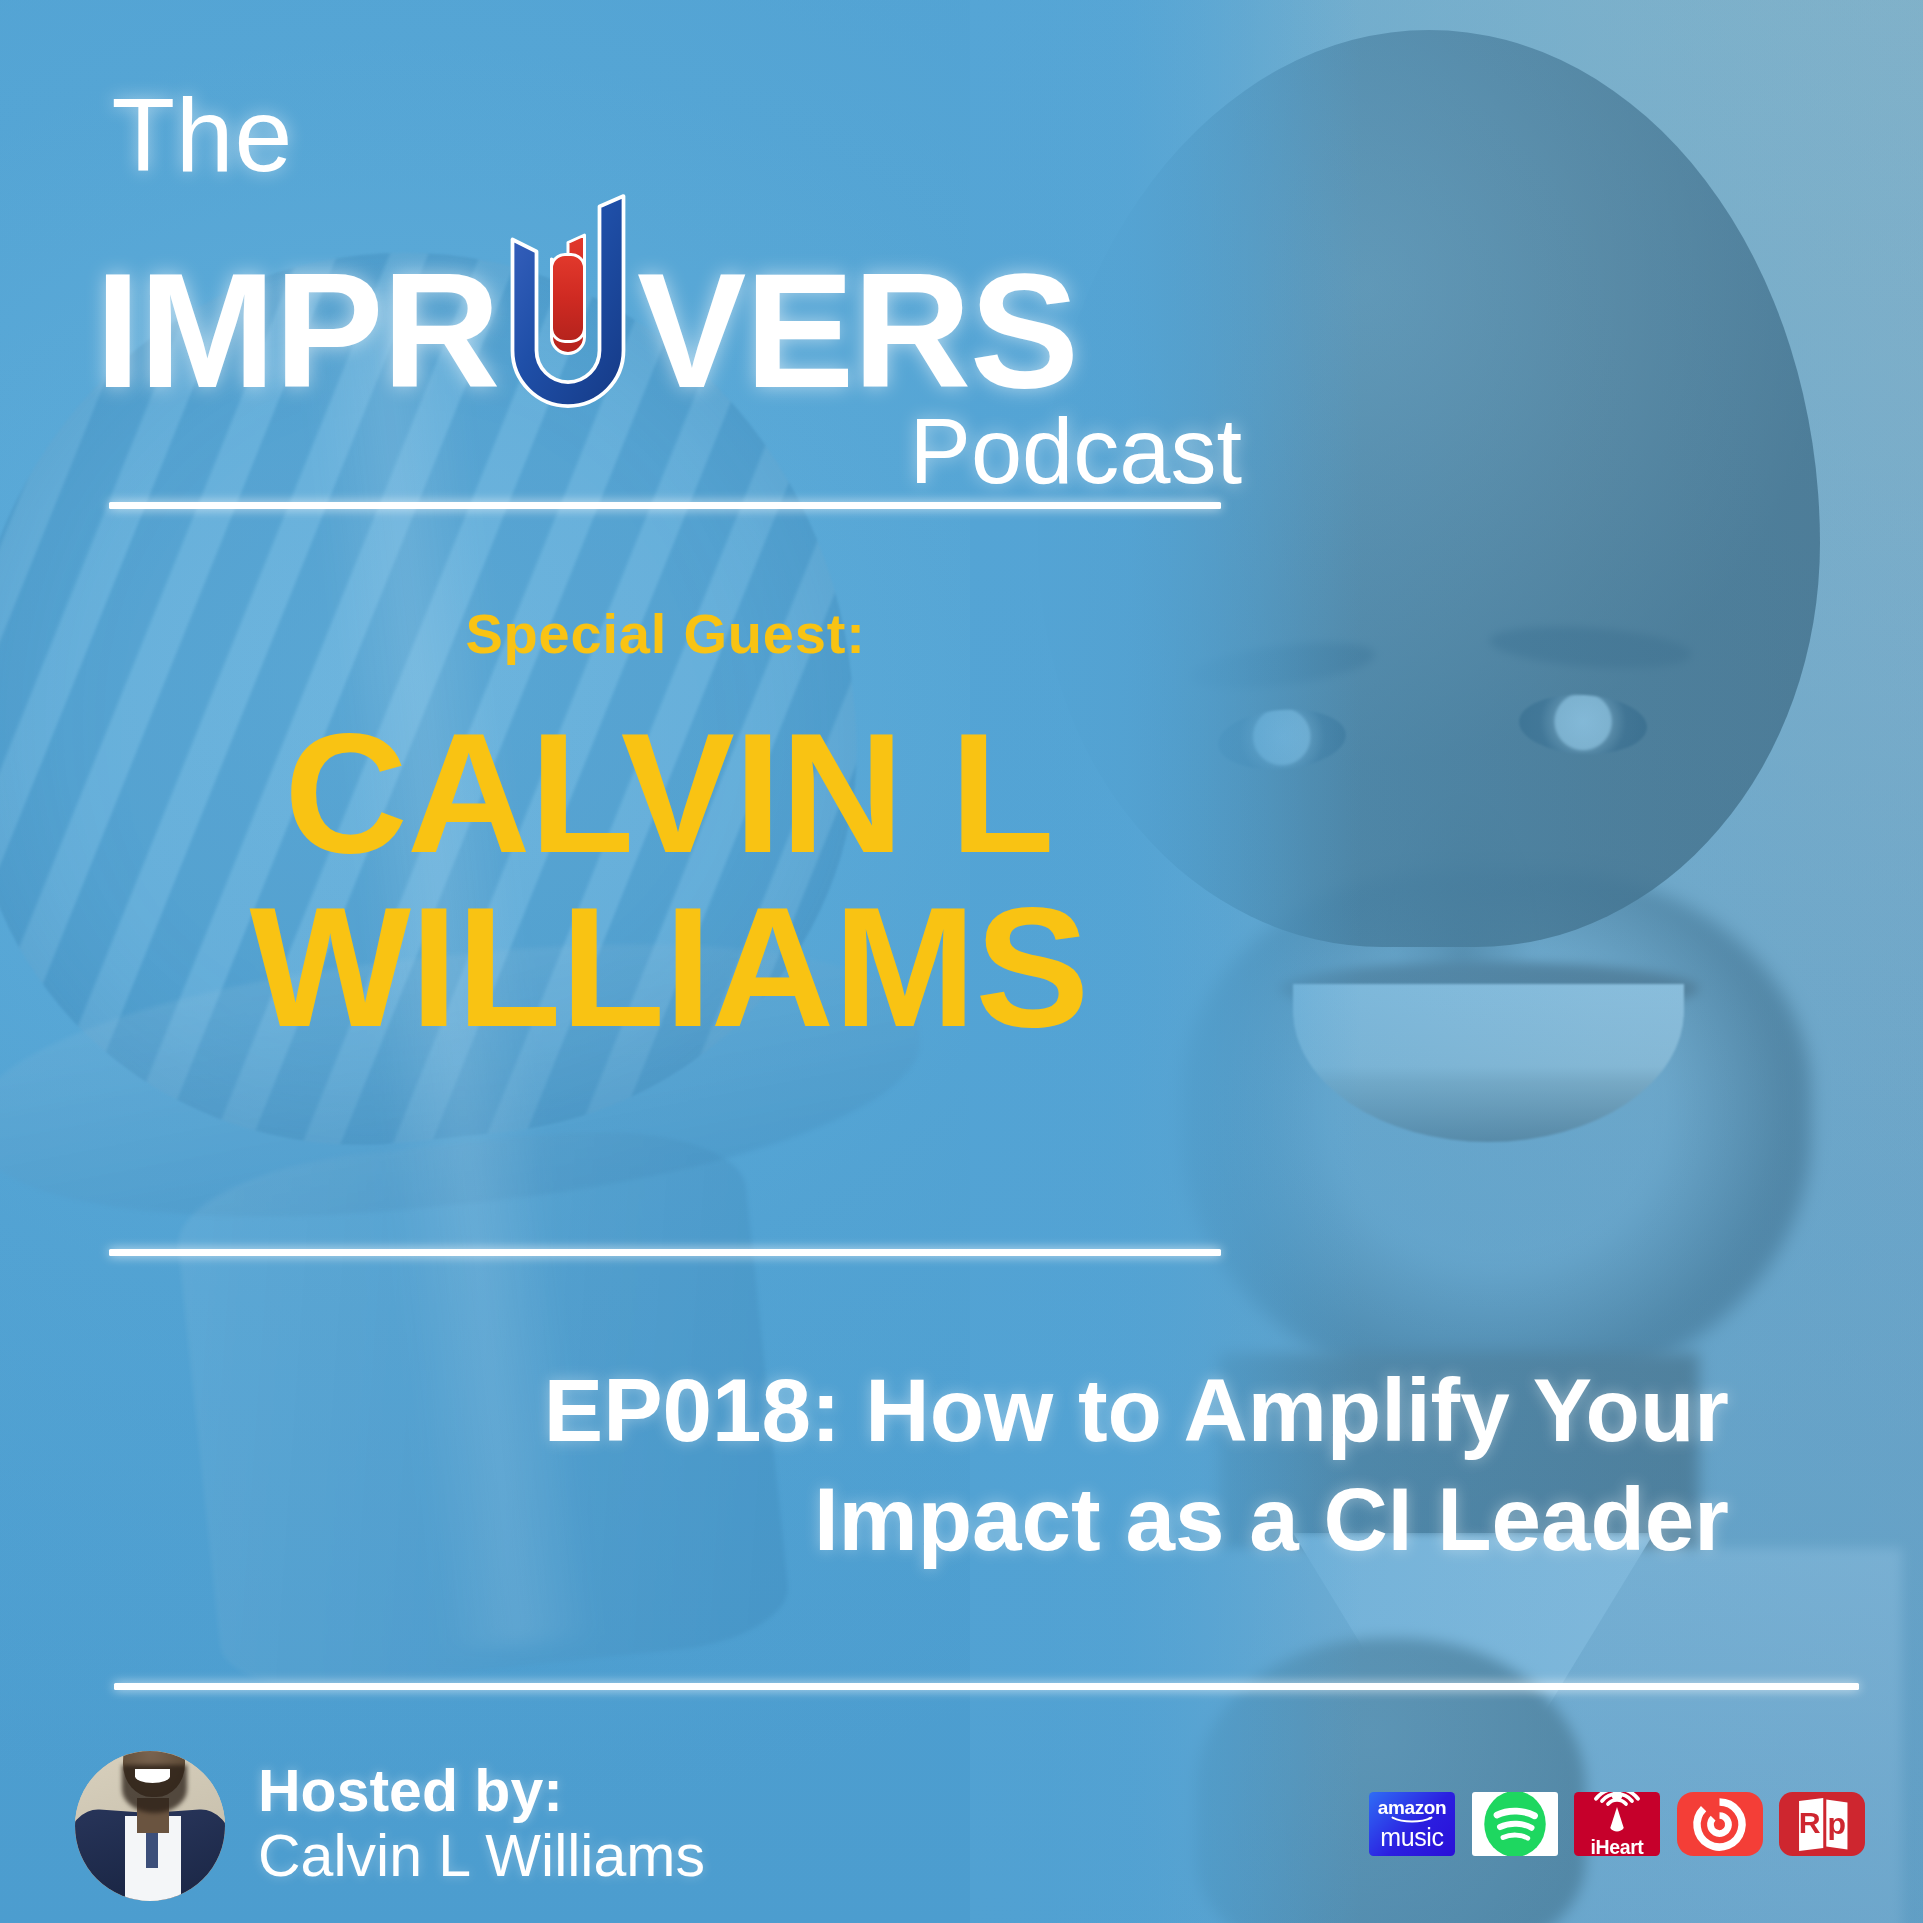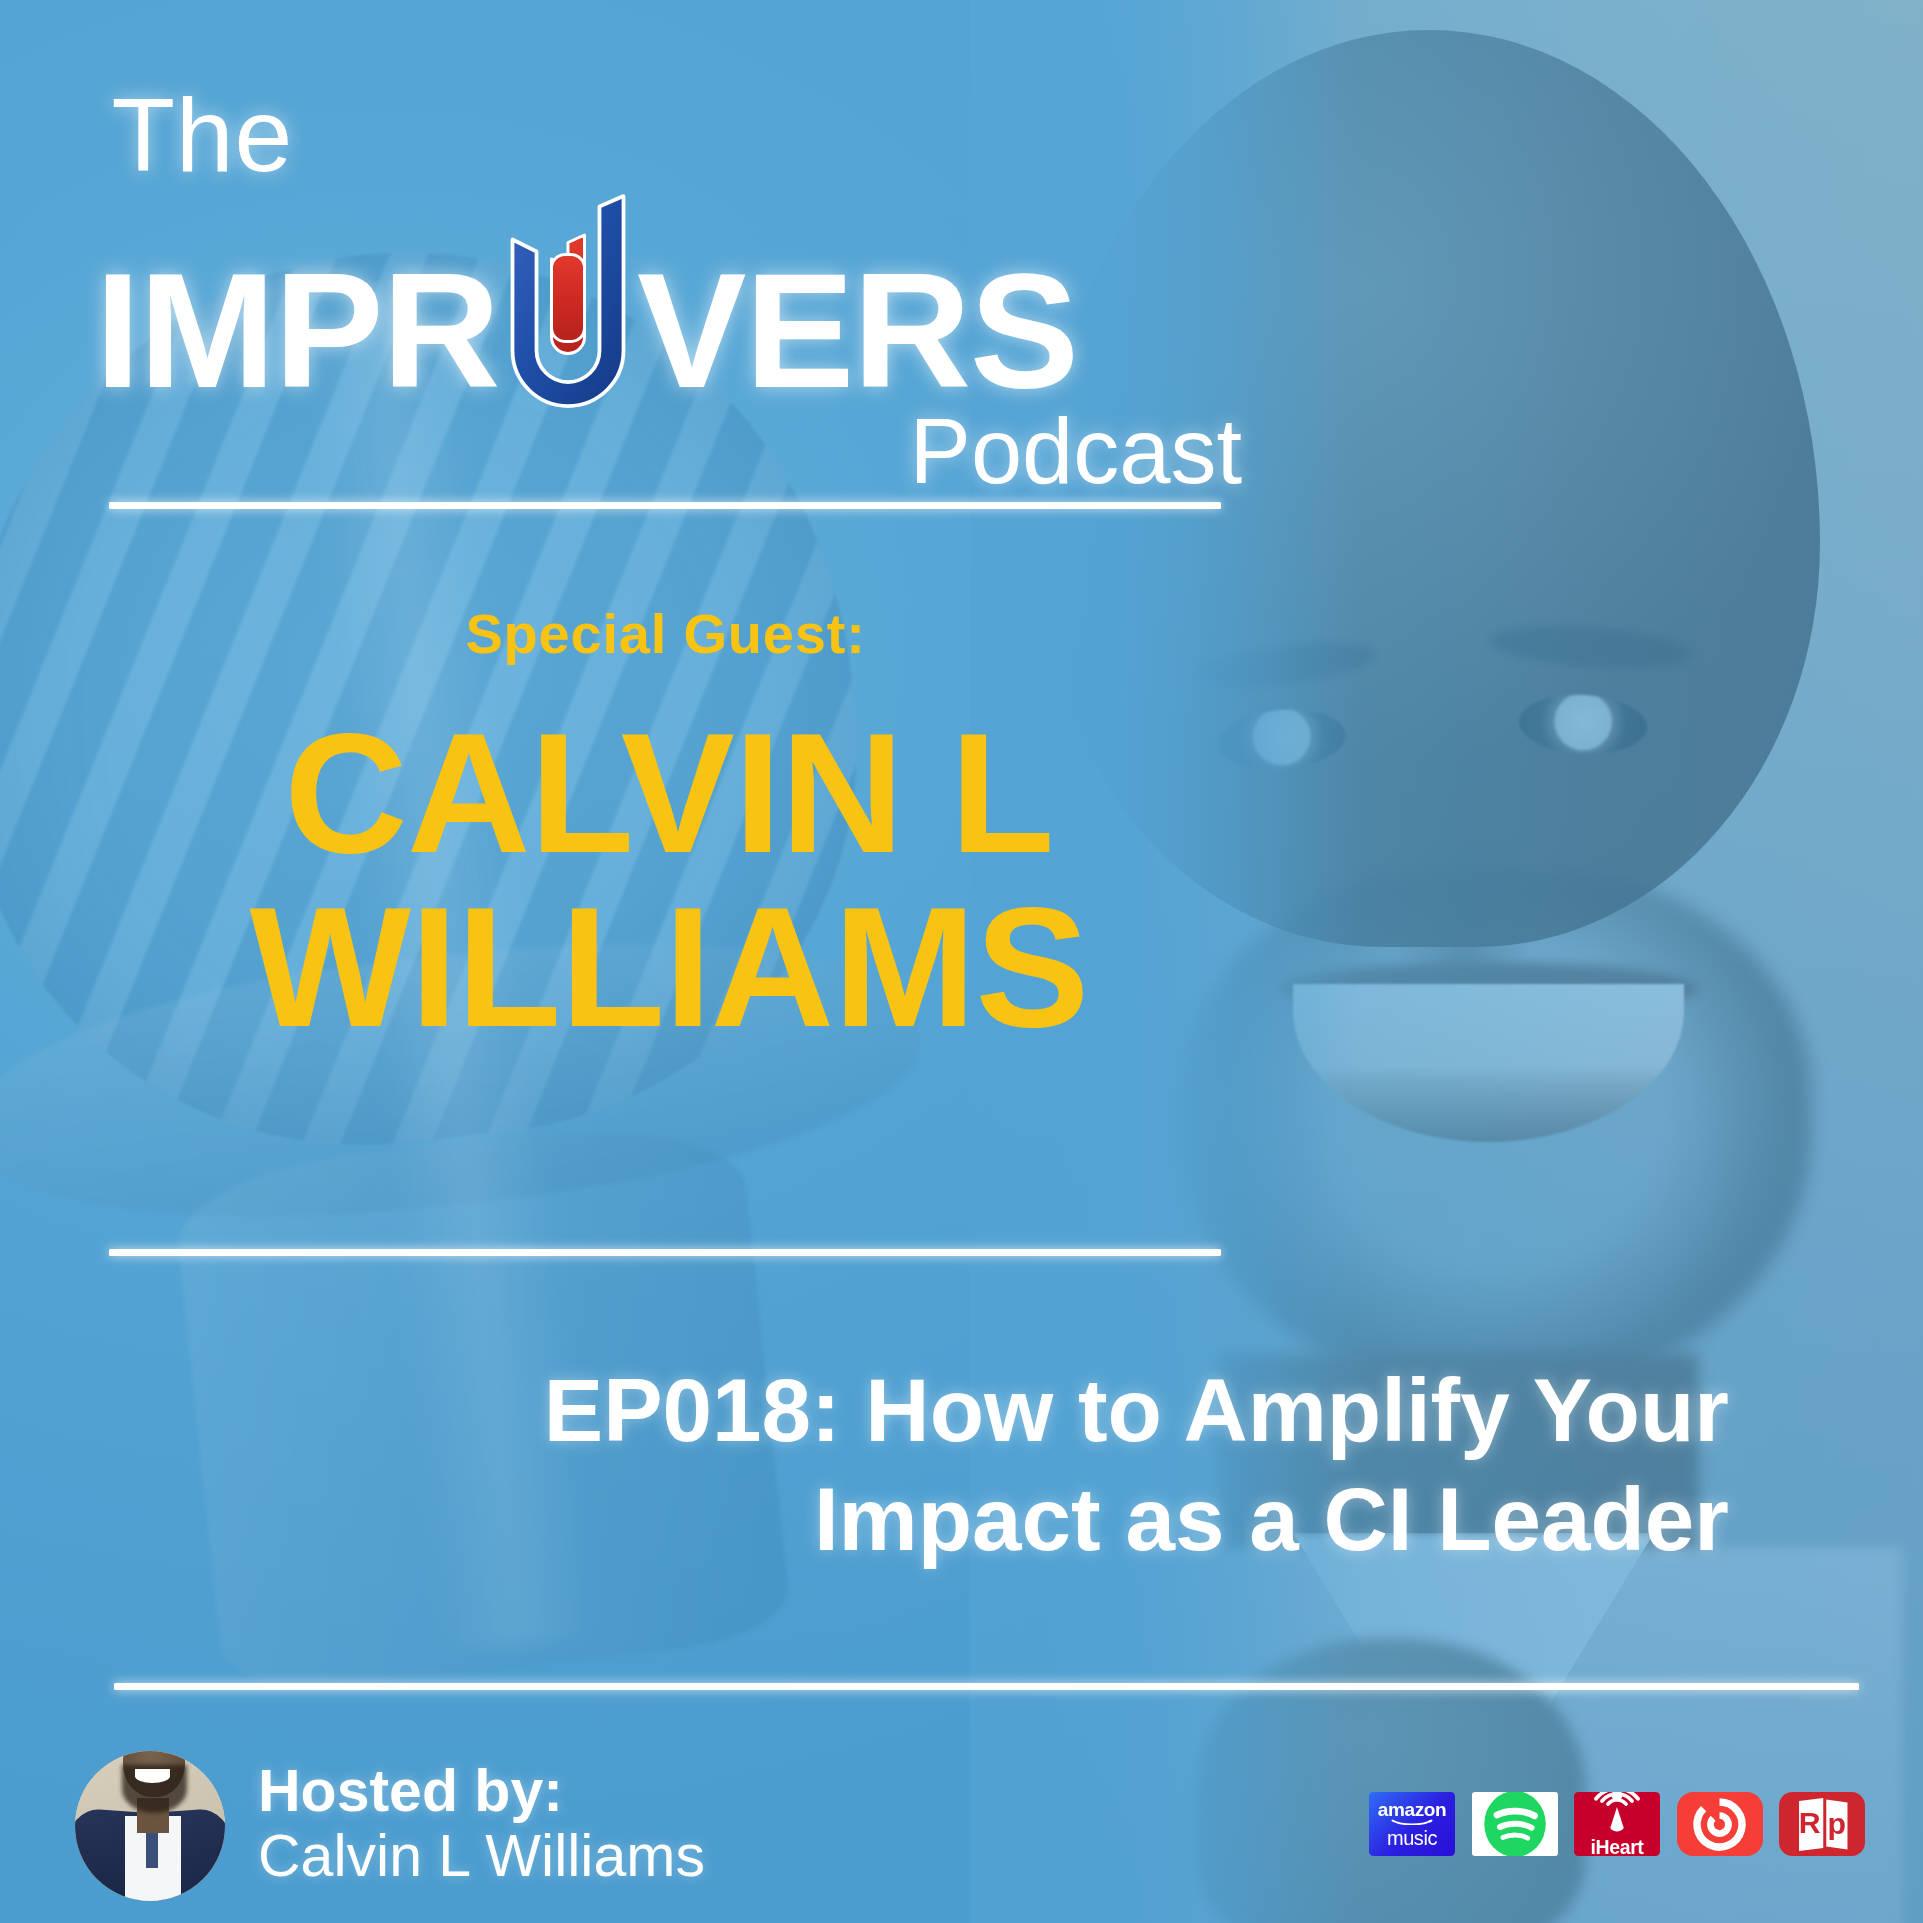--- a/index.html
+++ b/index.html
@@ -427,21 +427,21 @@
 
   .badge-amazon {
     background: linear-gradient(135deg, #2f6df5 0%, #2b1fe0 55%, #2a0fd8 100%);
   }
   .amz-wrap {
     display: flex; flex-direction: column; align-items: center; justify-content: center;
     line-height: 1; color: #ffffff;
   }
   .amz-top { font-size: 19px; font-weight: 700; letter-spacing: -0.4px; }
   .amz-curve { width: 42px; height: 6.8px; margin: -0.8px 0 2.3px 0; }
-  .amz-bot { font-size: 20px; font-weight: 400; letter-spacing: -0.4px; }
+  .amz-bot { font-size: 25px; font-weight: 400; letter-spacing: -0.4px; }
 
   .badge-spotify { background: #ffffff; border-radius: 3px; }
   .badge-iheart  { background: #c6002b; }
   .badge-pocket  { background: #f43e37; border-radius: 16.5px; }
   .badge-radiopublic { background: #ce262f; border-radius: 13.5px; }
   .ih-wrap { display:flex; flex-direction: column; align-items:center; }
   .ih-text { color:#fff; font-size: 19.5px; font-weight: 700; letter-spacing: -0.4px; margin-top: 1.5px; }
 </style>
 </head>
 <body>

